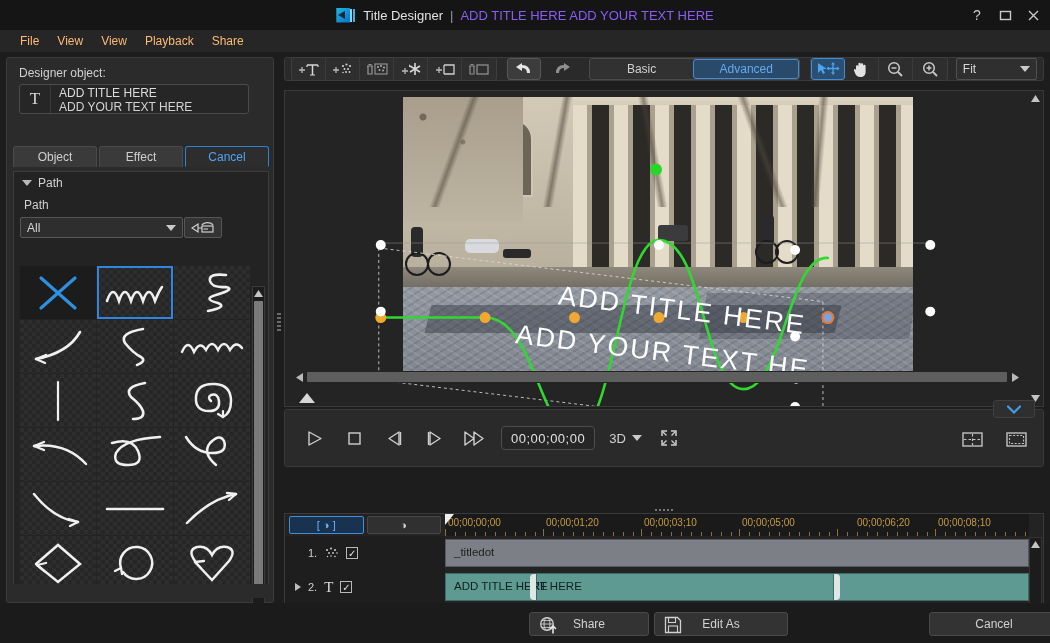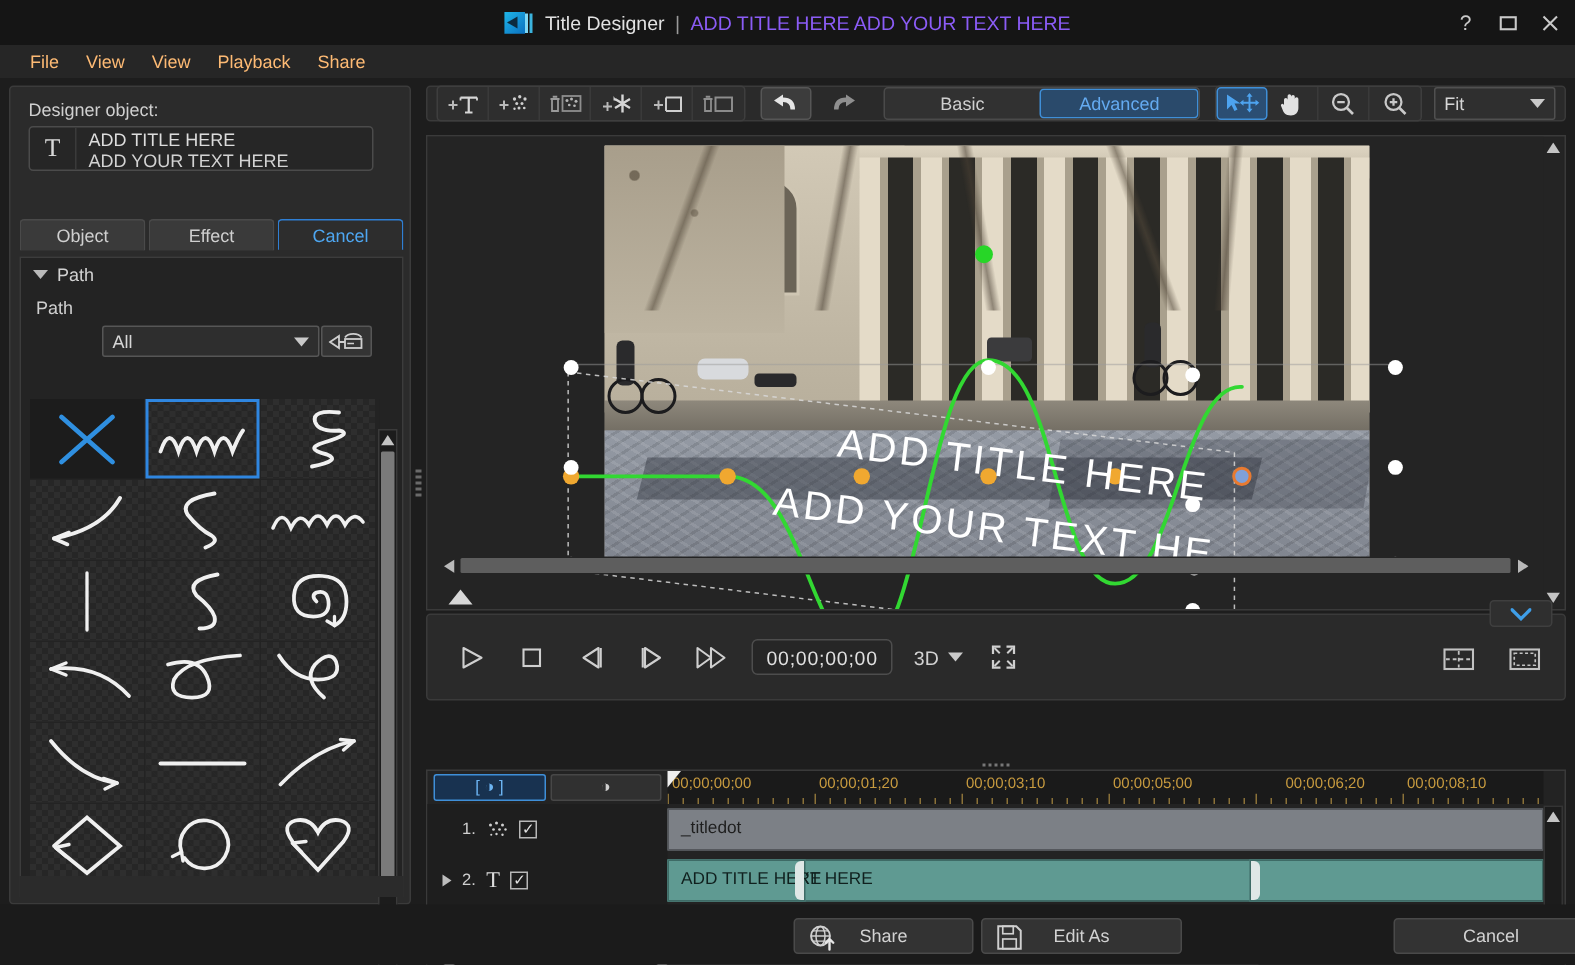--- a/index.html
+++ b/index.html
@@ -90,21 +90,21 @@
     background:#232323; border:1px solid #3c3c3c;
   }
   .section-head {
     height:22px; display:flex; align-items:center; gap:6px;
     padding-left:8px; background:#232323; color:#d2d2d2; font-size:12px;
   }
   .tri-down { width:0;height:0;border-left:5px solid transparent;border-right:5px solid transparent;border-top:6px solid #b9b9b9; }
 
   .path-group { position:absolute; left:6px; top:26px; width:228px; }
   .path-lbl { font-size:12px; color:#cfcfcf; margin-left:4px; margin-bottom:5px; }
-  .path-row { display:flex; gap:1px; align-items:center;margin-left:48px; }
+  .path-row { display:flex; gap:1px; align-items:center; }
   .combo {
     width:163px; height:21px; background:#2e2e2e; border:1px solid #565656; border-radius:2px;
     display:flex; align-items:center; padding:0 6px; font-size:12px; color:#d6d6d6;
     justify-content:space-between;
   }
   .combo .cv { }
   .combo .carrot { width:0;height:0;border-left:5px solid transparent;border-right:5px solid transparent;border-top:6px solid #c9c9c9; }
   .pathbtn {
     width:38px;height:21px;background:#343434;border:1px solid #565656;border-radius:2px;
     display:flex;align-items:center;justify-content:center;

